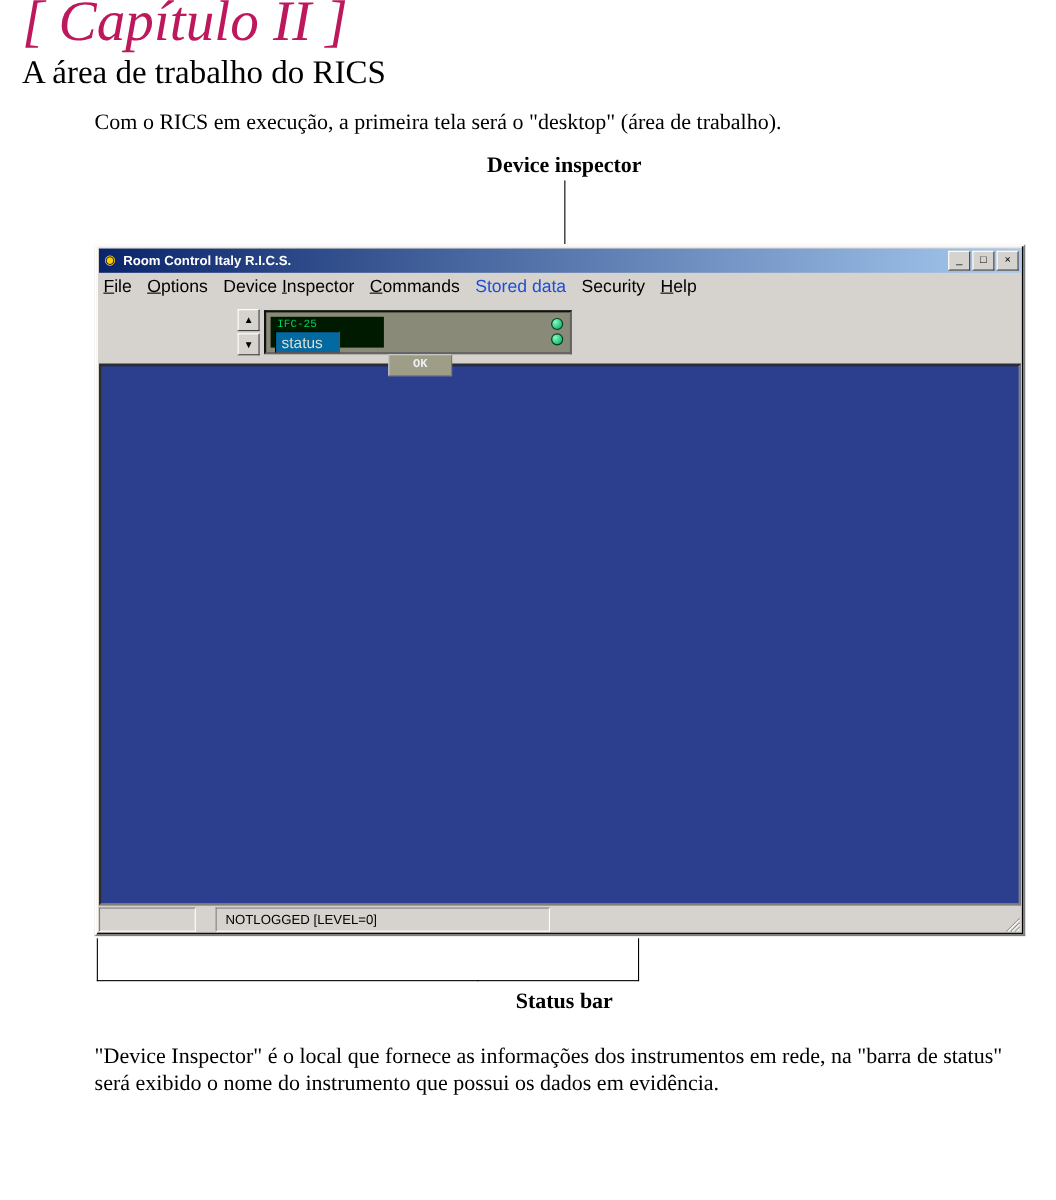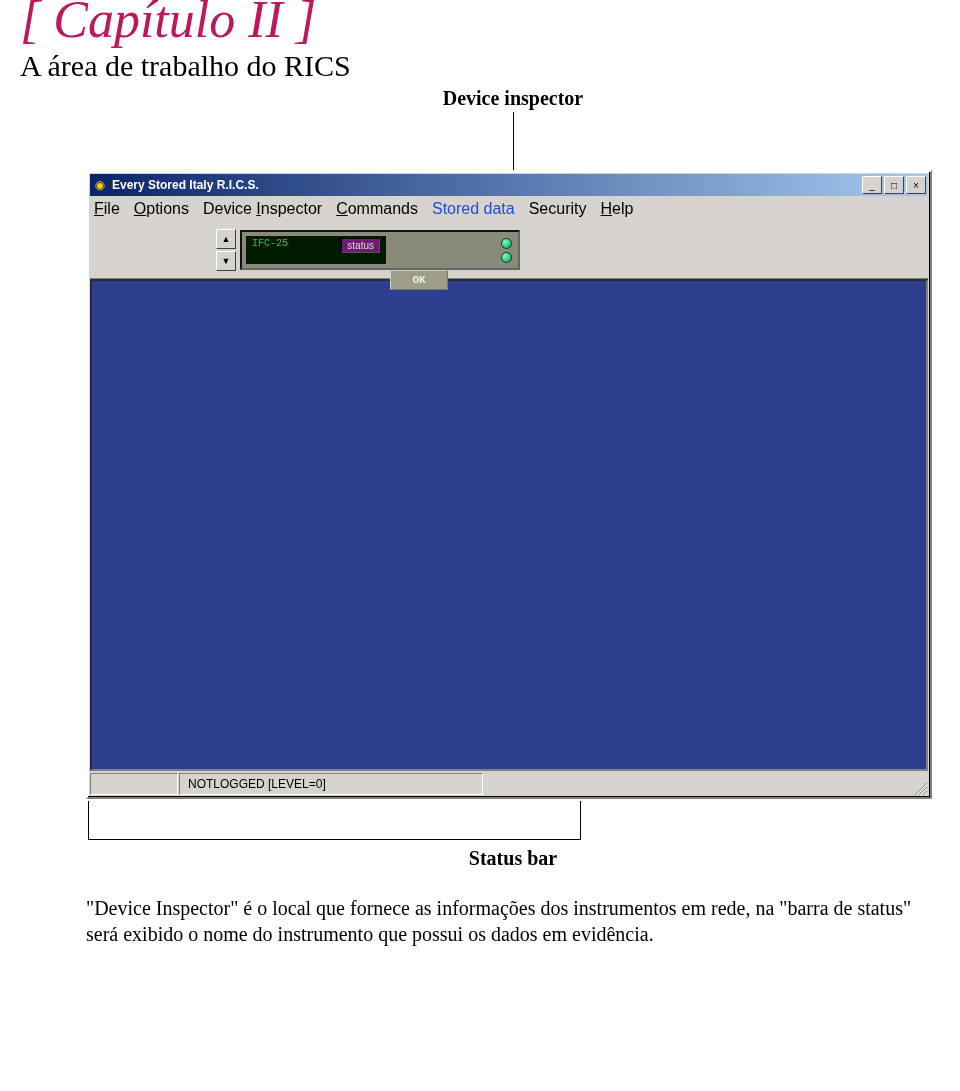--- a/index.html
+++ b/index.html
@@ -21,21 +21,21 @@
   }
   .chapter {
     font-style: italic;
     font-size: 52px;
     color: #be185d;
     margin: -10px 20px 0 0;
     font-family: "Times New Roman", serif;
   }
   .section-title {
     font-size: 30px;
-    margin: 0 0 4px 0;
+    margin: 0 0 16px 0;
   }
   .body-text {
     font-size: 20px;
     margin: 0 0 14px 66px;
     line-height: 1.28;
   }
   .indent-container {
     margin-left: 66px;
   }
 
@@ -139,40 +139,41 @@
   .device {
     width: 280px;
     height: 40px;
     background: #8a8a78;
     border: 2px inset #666;
     display: flex;
     align-items: stretch;
     box-sizing: border-box;
   }
   .device-lcd {
-    width: 140px;
+    width: 103px;
     margin: 4px;
     background: #001a00;
     display: flex;
+    flex-direction: column;
     align-items: flex-start;
     justify-content: space-between;
     padding: 2px 6px;
     box-sizing: border-box;
   }
   .lcd-top {
     color: #00d060;
     font-family: "Courier New", monospace;
     font-size: 10px;
   }
   .statusbox {
     border: 1px inset #555;
-    background: #701a75;
-    padding: 1px 5px 1px 5px;
+    background: #0369a1;
+    padding: 1px 15px 1px 5px;
     font-family: Tahoma, Arial, sans-serif;
-    font-size: 10px;
+    font-size: 14px;
     color: #dedecc;
     align-self: flex-start;
     margin-left: -2px;
   }
   .device-mid {
     flex: 1;
     display: flex;
     align-items: center;
     justify-content: flex-start;
     margin-top: 48px;
@@ -203,21 +204,21 @@
     background: #2c3f8f;
     border: 2px inset #808080;
     height: 488px;
   }
 
   
   .sbar {
     margin-top: 2px;
     height: 22px;
     display: flex;
-    gap: 1px;
+    gap: 18px;
     font-family: Tahoma, "MS Sans Serif", Arial, sans-serif;
     font-size: 12px;
   }
   .sbar-pane {
     background: #d6d3ce;
     border: 1px solid #808080;
     border-top-color: #808080;
     border-left-color: #808080;
     border-right-color: #fff;
     border-bottom-color: #fff;
@@ -267,31 +268,32 @@
     font-weight: bold;
     margin-top: 6px;
   }
 </style>
 </head>
 <body>
 
 <div class="page">
   <div class="chapter">[ Capítulo II ]</div>
   <div class="section-title">A área de trabalho do RICS</div>
+  <p class="body-text">Com o RICS em execução, a primeira tela será o "desktop" (área de trabalho).</p>
 
   <div class="indent-container">
 
     <div class="anno-top">Device inspector</div>
     <div class="leader-top"></div>
 
     <div class="win">
 
       <div class="tbar">
         <span class="tbar-icon">◉</span>
-        <span class="tbar-title">Every Stored Italy  R.I.C.S.</span>
+        <span class="tbar-title">Room Control Italy  R.I.C.S.</span>
         <div class="tbar-btns">
           <div class="tbar-btn">_</div>
           <div class="tbar-btn">□</div>
           <div class="tbar-btn">×</div>
         </div>
       </div>
 
       <div class="menubar">
         <span class="menu-item"><span class="mnemonic">F</span><span>ile</span></span>
         <span class="menu-item"><span class="mnemonic">O</span>ptions</span>

